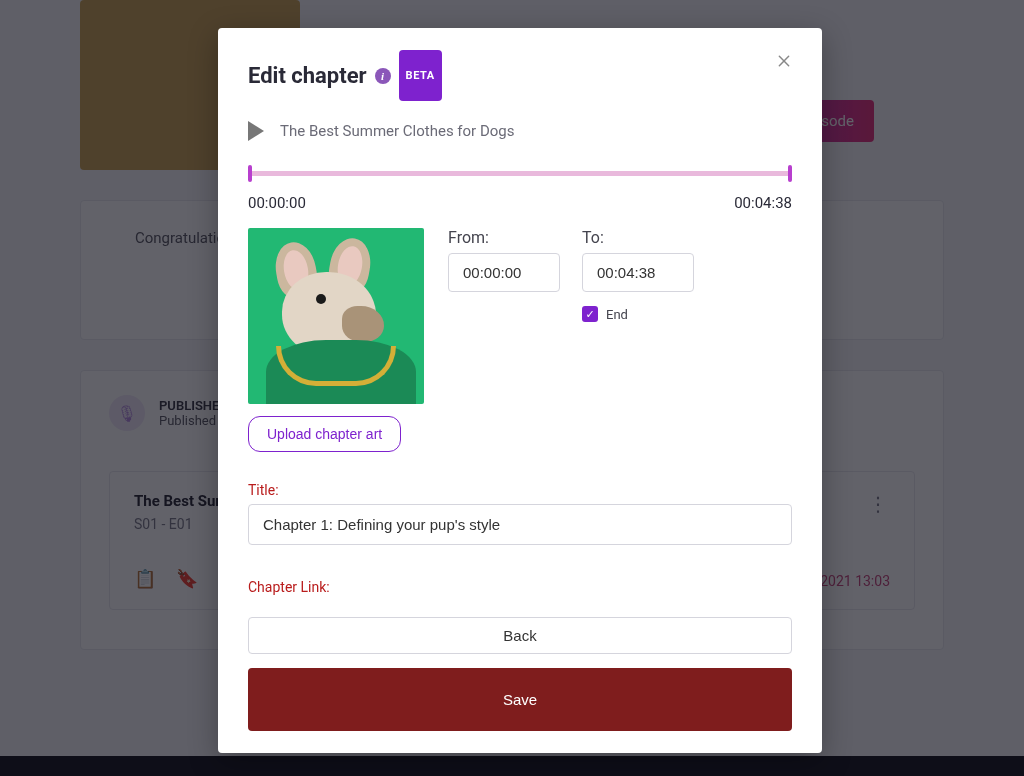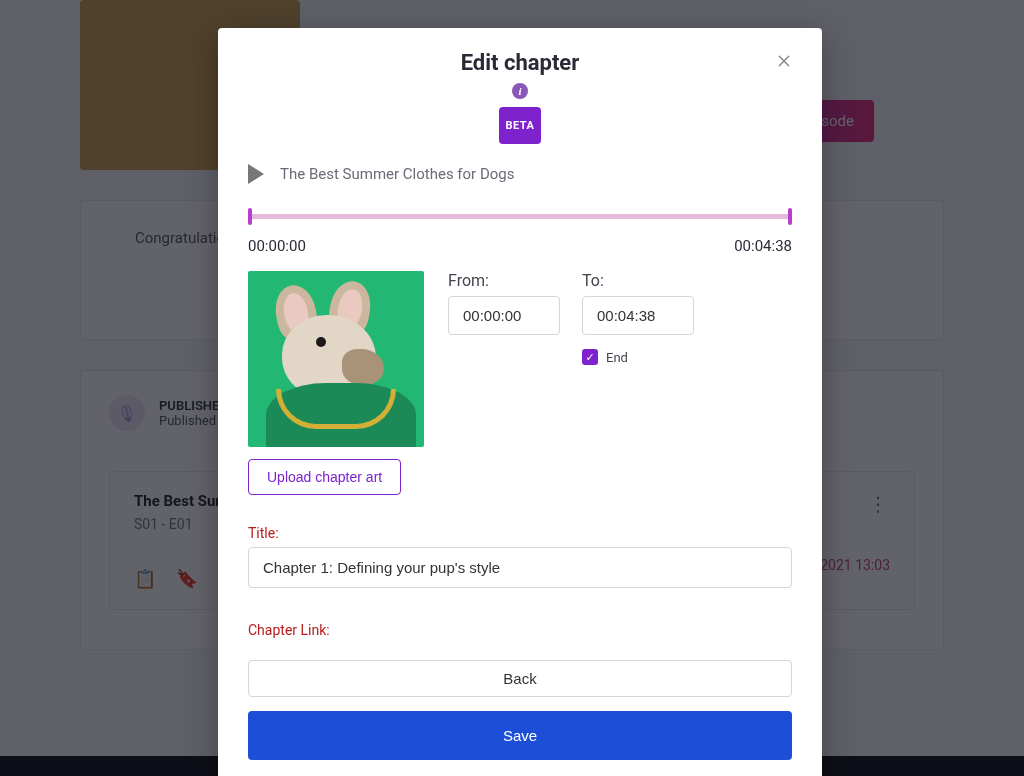--- a/index.html
+++ b/index.html
@@ -69,21 +69,21 @@
   }
   .bg-epbox {
     border: 1px solid #e8e8ee;
     border-radius: 4px;
     padding: 20px 24px;
     position: relative;
   }
   .bg-eptitle { font-weight: 700; color:#2a2a37; font-size:15px; }
   .bg-epsub { color:#7e7e8c; font-size:14px; margin-top:6px; }
   .bg-epicons { margin-top:36px; display:flex; gap:20px; color:#7e7e8c; font-size:18px;}
-  .bg-epdate { position:absolute; right:24px; bottom:36px; color:#c7497d; font-size:14px;}
+  .bg-epdate { position:absolute; right:24px; bottom:20px; color:#c7497d; font-size:14px;}
   .bg-epmore { position:absolute; right:24px; top:20px; color:#7e7e8c; font-size:20px; letter-spacing:2px;}
   .bg-bottom {
     position:absolute; left:0; right:0; bottom:0; height:20px; background:#171721;
   }
   
   .overlay {
     position: absolute; inset:0;
     background: rgba(10,10,20,0.64);
   }
   
@@ -93,36 +93,35 @@
     width: 604px;
     background: #fff;
     border-radius: 4px;
     padding: 22px 30px 22px 30px;
     box-shadow: 0 8px 30px rgba(0,0,0,0.3);
     color: #2a2a37;
   }
   .modal-header {
     display:flex; align-items:center; gap:8px;
     position: relative;
-    flex-direction: column;
   }
   .modal-title {
     font-size: 22px; font-weight: 700;
   }
   .info-icon {
     width:16px;height:16px;border-radius:50%;
     background:#8b57b9;color:#fff;
     display:inline-flex;align-items:center;justify-content:center;
     font-size:11px;font-weight:700;font-style:italic;
     font-family: Georgia, serif;
   }
   .beta-badge {
     background:#7e22ce;color:#fff;
     font-size:11px;font-weight:700;
-    padding:12px 7px;border-radius:4px;
+    padding:19px 7px;border-radius:4px;
     letter-spacing:0.5px;
   }
   .close-x {
     position:absolute; right:-4px; top:-1px;
     width:24px;height:24px;
     color:#888; cursor:pointer;
     display:flex;align-items:center;justify-content:center;
   }
   .close-x svg { width:16px;height:16px; }
   .player-row {
@@ -213,21 +212,21 @@
   }
   .chk {
     width:16px;height:16px;border-radius:3px;background:#7e22ce;
     display:inline-flex;align-items:center;justify-content:center;
     color:#fff;font-size:11px;
   }
   .upload-btn {
     margin-top:12px;
     padding:9px 18px;
     border:1.5px solid #7e22ce;color:#7e22ce;
-    background:#fff;border-radius:4px;font-size:14px;font-weight:500;
+    background:#fff;border-radius:12px;font-size:14px;font-weight:500;
     cursor:pointer;
     width:fit-content;
   }
   .form-group { margin-top:30px; }
   .form-group + .form-group { margin-top:34px; }
   .form-label { font-size:14px;color:#b91c1c;margin-bottom:6px;display:block; }
   .text-input {
     width:100%;padding:11px 14px;
     border:1px solid #d5d5dd;border-radius:4px;
     font-size:15px;color:#333;
@@ -235,21 +234,21 @@
   .text-input.focused { border:1.5px solid #4f6fd4; outline:1px solid #b9c7ef;}
   .modal-footer {
     margin-top:22px;
     display:flex;justify-content:flex-end;gap:14px;flex-direction:column;
   }
   .btn-back {
     padding:9px 20px;border:1px solid #d5d5dd;background:#fff;
     border-radius:4px;color:#333;font-size:15px;cursor:pointer;
   }
   .btn-save {
-    padding:16px 24px;border:none;background:#1d4ed8;
+    padding:23px 24px;border:none;background:#7f1d1d;
     color:#fff;border-radius:4px;font-size:15px;cursor:pointer;font-weight:500;
   }
 </style>
 </head>
 <body>
 
 <div class="bg">
   <div class="bg-artwork"></div>
   <div class="bg-newep">+ New Episode</div>
   <div class="bg-card1">

